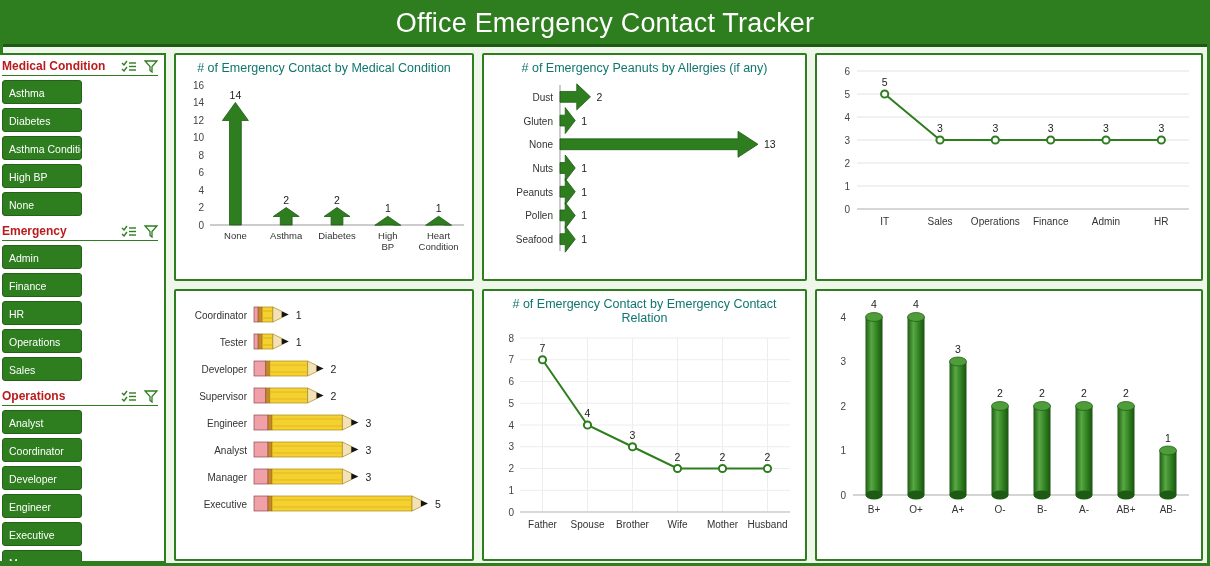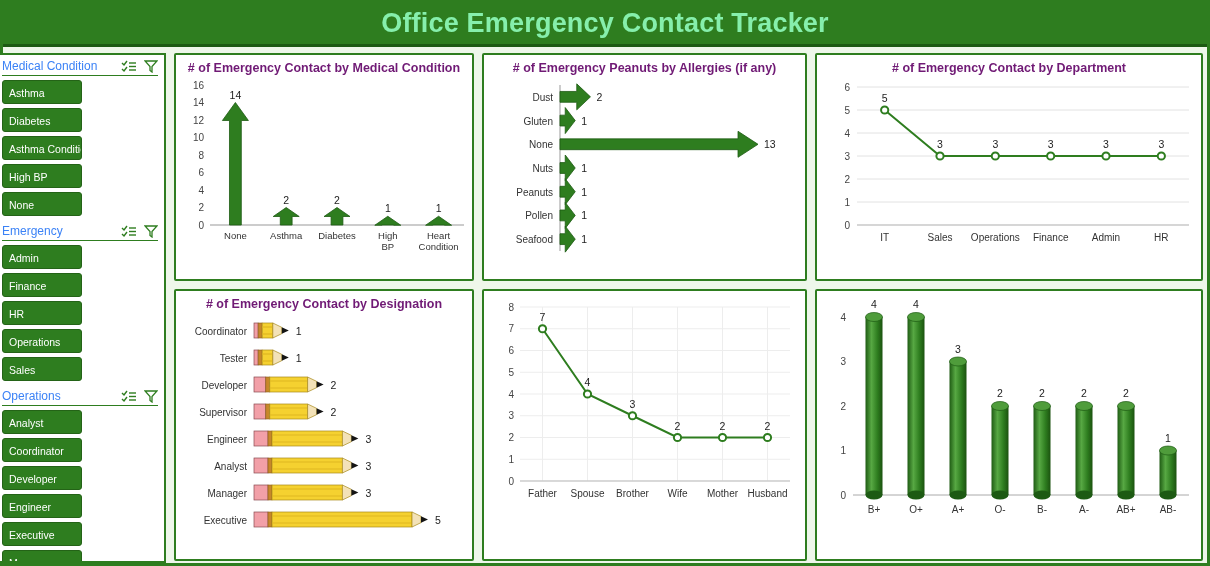--- a/index.html
+++ b/index.html
@@ -12,23 +12,23 @@
   }
   .dashboard {
     width: 1210px; height: 566px;
     background: #eef7ea;
     border: 3px solid #2e7d1f;
     position: relative;
   }
   .title-bar {
     height: 44px;
     background: #2e7d1f;
-    color: #86efac;
+    color: #ffffff;
     display: flex; align-items: center; justify-content: center;
-    font-size: 27px; font-weight: bold;
+    font-size: 27px; font-weight: normal;
     letter-spacing: .2px;
     border-bottom: 3px solid #1d5a13;
   }
   .body-area {
     position: absolute;
     top: 47px; left: 0; right: 0; bottom: 0;
     display: flex;
     padding: 3px 0 0 0;
   }
   
@@ -44,21 +44,21 @@
   }
   .slicer { }
   .slicer-head {
     display: flex; align-items: center;
     border-bottom: 1px solid #2e7d1f;
     padding-bottom: 2px;
     margin-bottom: 4px;
   }
   .slicer-title {
     flex: 1;
-    font-size: 12px; font-weight: normal; color: #3b82f6;
+    font-size: 12px; font-weight: bold; color: #b91c1c;
     white-space: nowrap; overflow: hidden;
   }
   .slicer-icons { display: flex; gap: 7px; color: #2e7d1f; }
   .slicer-icons svg { display: block; }
   .slicer-items {
     display: flex; flex-wrap: wrap;
     gap: 4px;
   }
   .chip {
     background: #2e7d1f;
@@ -86,22 +86,22 @@
     background: #ffffff;
     border: 2px solid #2e7d1f;
     border-radius: 2px;
     padding: 4px 6px 2px 6px;
     position: relative;
     overflow: hidden;
   }
   .card-title {
     text-align: center;
     font-size: 12.5px;
-    font-weight: bold;
-    color: #701a75;
+    font-weight: normal;
+    color: #0f766e;
     line-height: 1.15;
     padding: 2px 4px 0 4px;
   }
   .plot { position: relative; width: 100%; }
   .plot svg { display: block; }
   text { font-family: "Liberation Sans", sans-serif; }
 </style>
 </head>
 <body>
 
@@ -265,21 +265,20 @@
               <text x="91.23076923076923" y="144.42857142857144" font-size="10.5" text-anchor="start" fill="#222">1</text>
               <text x="63" y="144.42857142857144" font-size="10" text-anchor="end" fill="#333">Pollen</text>
               <path d="M 85.23076923076923 164.14285714285714 L 75.23076923076923 151.14285714285714 L 75.23076923076923 158.72619047619048 L 70 158.72619047619048 L 70 169.5595238095238 L 75.23076923076923 169.5595238095238 L 75.23076923076923 177.14285714285714 Z" fill="#2e7d1f" stroke="#1d5a13" stroke-width="0.8"></path>
               <text x="91.23076923076923" y="168.14285714285714" font-size="10.5" text-anchor="start" fill="#222">1</text>
               <text x="63" y="168.14285714285714" font-size="10" text-anchor="end" fill="#333">Seafood</text>
             </svg>
         </div>
       </div>
 
       <div class="card">
-        <div class="card-title"># of Emergency Contact  by Department</div>
         <div class="plot">
           <svg id="svg-department" width="376" height="185" viewBox="0 0 376 185">
               <text x="27" y="153.5" font-size="10" text-anchor="end" fill="#444">0</text>
               <line x1="34" y1="150" x2="366" y2="150" stroke="#e2e2e2" stroke-width="1"></line>
               <text x="27" y="130.5" font-size="10" text-anchor="end" fill="#444">1</text>
               <line x1="34" y1="127" x2="366" y2="127" stroke="#e2e2e2" stroke-width="1"></line>
               <text x="27" y="107.5" font-size="10" text-anchor="end" fill="#444">2</text>
               <line x1="34" y1="104" x2="366" y2="104" stroke="#e2e2e2" stroke-width="1"></line>
               <text x="27" y="84.5" font-size="10" text-anchor="end" fill="#444">3</text>
               <line x1="34" y1="81" x2="366" y2="81" stroke="#e2e2e2" stroke-width="1"></line>
@@ -307,21 +306,20 @@
               <text x="283" y="166" font-size="10" text-anchor="middle" fill="#333">Admin</text>
               <circle cx="338.33333333333337" cy="81" r="3.6" fill="#ffffff" stroke="#2e7d1f" stroke-width="2"></circle>
               <text x="338.33333333333337" y="73" font-size="10.5" text-anchor="middle" fill="#222">3</text>
               <text x="338.33333333333337" y="166" font-size="10" text-anchor="middle" fill="#333">HR</text>
               <line x1="34" y1="150" x2="366" y2="150" stroke="#bbb" stroke-width="1"></line>
             </svg>
         </div>
       </div>
 
       <div class="card">
-        <div class="card-title"># of Emergency Contact  by Designation</div>
         <div class="plot">
           <svg id="svg-designation" width="288" height="238" viewBox="0 0 288 238">
               <rect x="72" y="12" width="4.136000000000003" height="15" fill="#f2a0a8" stroke="#8a4a50" stroke-width="0.7"></rect>
               <rect x="76.136" y="12" width="4" height="15" fill="#c7872a" stroke="#8a5d18" stroke-width="0.6"></rect>
               <rect x="80.136" y="12" width="10.664000000000016" height="15" fill="#f5d130" stroke="#a8891a" stroke-width="0.7"></rect>
               <line x1="80.136" y1="16" x2="90.80000000000001" y2="16" stroke="#e0b820" stroke-width="1.2"></line>
               <line x1="80.136" y1="23" x2="90.80000000000001" y2="23" stroke="#e0b820" stroke-width="1.2"></line>
               <path d="M 90.80000000000001 12 L 99.80000000000001 16.35 L 99.80000000000001 22.65 L 90.80000000000001 27 Z" fill="#f3e2b8" stroke="#a8891a" stroke-width="0.7"></path>
               <path d="M 99.80000000000001 16.35 L 106.80000000000001 19.5 L 99.80000000000001 22.65 Z" fill="#141414"></path>
               <text x="113.80000000000001" y="23.5" font-size="10.5" text-anchor="start" fill="#222">1</text>
@@ -387,20 +385,21 @@
               <line x1="90" y1="212" x2="230" y2="212" stroke="#e0b820" stroke-width="1.2"></line>
               <path d="M 230 201 L 239 205.35 L 239 211.65 L 230 216 Z" fill="#f3e2b8" stroke="#a8891a" stroke-width="0.7"></path>
               <path d="M 239 205.35 L 246 208.5 L 239 211.65 Z" fill="#141414"></path>
               <text x="253" y="212.5" font-size="10.5" text-anchor="start" fill="#222">5</text>
               <text x="65" y="212.5" font-size="10" text-anchor="end" fill="#333">Executive</text>
             </svg>
         </div>
       </div>
 
       <div class="card">
+        <div class="card-title"># of Emergency Contact  by Emergency Contact Relation</div>
         <div class="plot">
           <svg id="svg-relation" width="313" height="222" viewBox="0 0 313 222">
               <text x="24" y="189.5" font-size="10" text-anchor="end" fill="#444">0</text>
               <line x1="30" y1="186" x2="300" y2="186" stroke="#ededed" stroke-width="1"></line>
               <text x="24" y="167.75" font-size="10" text-anchor="end" fill="#444">1</text>
               <line x1="30" y1="164.25" x2="300" y2="164.25" stroke="#ededed" stroke-width="1"></line>
               <text x="24" y="146" font-size="10" text-anchor="end" fill="#444">2</text>
               <line x1="30" y1="142.5" x2="300" y2="142.5" stroke="#ededed" stroke-width="1"></line>
               <text x="24" y="124.25" font-size="10" text-anchor="end" fill="#444">3</text>
               <line x1="30" y1="120.75" x2="300" y2="120.75" stroke="#ededed" stroke-width="1"></line>

